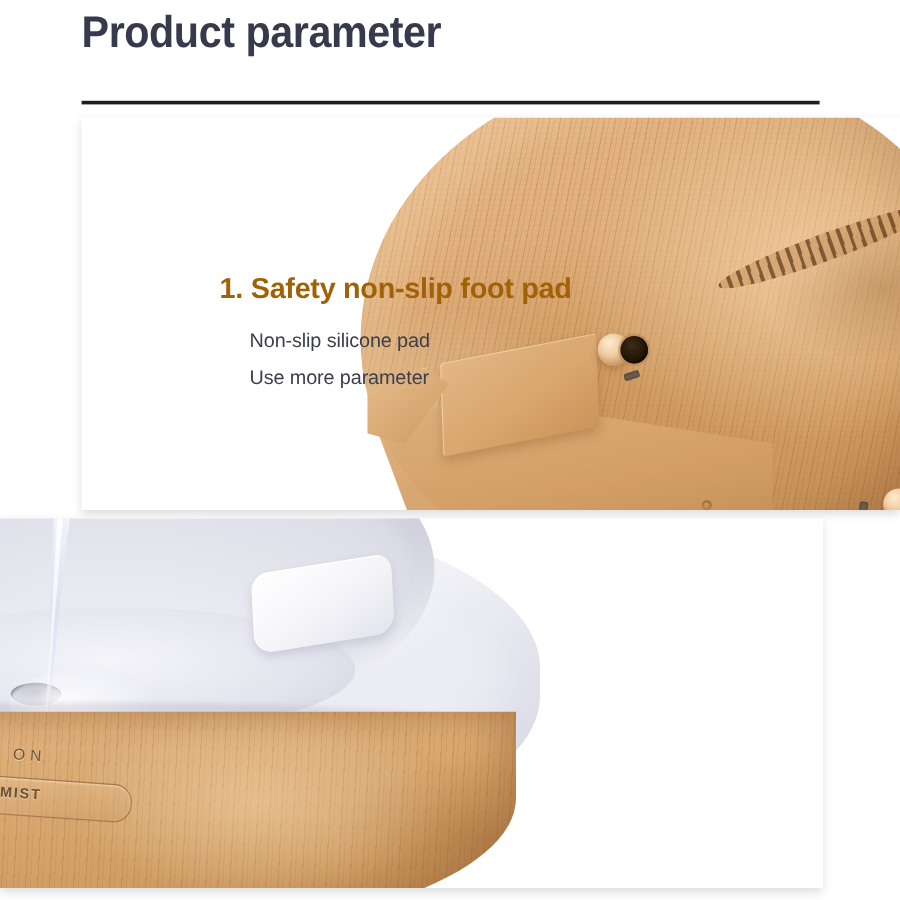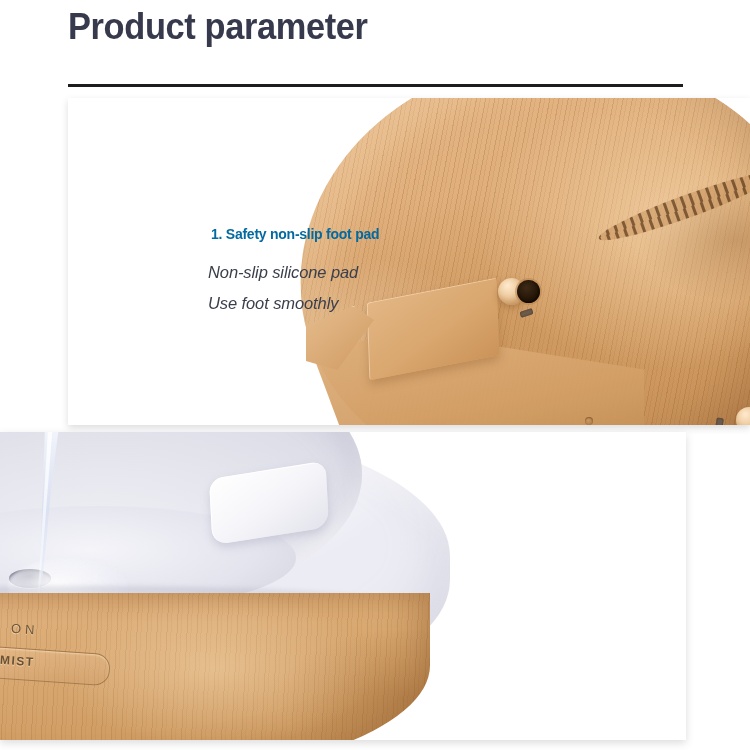--- a/index.html
+++ b/index.html
@@ -119,28 +119,27 @@
   .slot.v2{left:648px;top:320px;width:7px;height:12px;transform:rotate(8deg);}
   .dimple{
     position:absolute;left:517px;top:319px;width:8px;height:8px;border-radius:50%;
     background:radial-gradient(circle at 40% 35%, #cf9c66, #a9743f);
     box-shadow:inset 0 1px 2px rgba(90,52,18,.6);
   }
 
   
   .block-one{position:absolute;left:115px;top:128px;width:300px;}
   .b-head{
-    font-size:14px;font-weight:bold;color:#0369a1;
-    line-height:1.22;letter-spacing:-0.25px;white-space:nowrap;margin-left:28px;
+    font-size:24px;font-weight:bold;color:#a16207;
+    line-height:1.22;letter-spacing:-0.25px;white-space:nowrap;
   }
   .b-body{
     margin-top:14px;margin-left:25px;
     font-size:16.5px;color:#3b3f4c;line-height:1.87;
     letter-spacing:-0.1px;
-    font-style:italic;
   }
   .b-body div{white-space:nowrap;}
 
   
   .panel-two{
     position:absolute;left:0px;top:432px;width:686px;height:308px;
     background:#ffffff;
     box-shadow:0 3px 8px rgba(80,80,90,.20);
     overflow:hidden;
   }
@@ -293,21 +292,21 @@
 
     </div>
 
     <div class="block-one">
       <div class="b-head">
         <span>1.</span>
         <span>Safety non-slip foot pad</span>
       </div>
       <div class="b-body">
         <div>Non-slip silicone pad</div>
-        <div>Use foot smoothly</div>
+        <div>Use more parameter</div>
       </div>
     </div>
   </div>
 
   <div class="panel-two">
     <div class="tank-photo">
 
       <div class="tank-body"></div>
       <div class="tank-cavity"></div>
       <div class="cavity-floor"></div>

